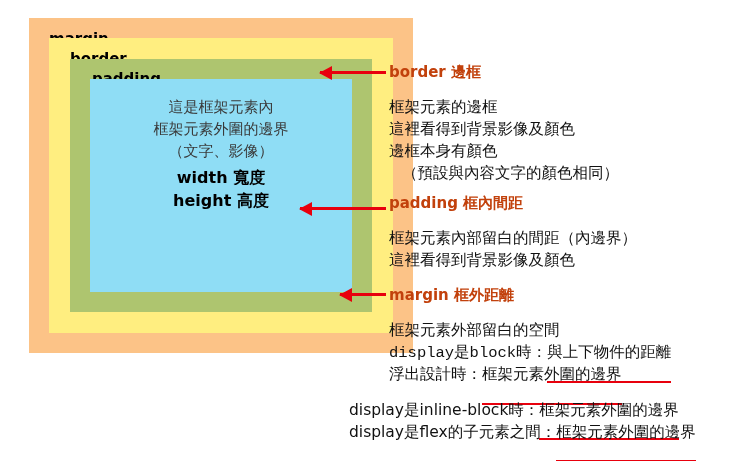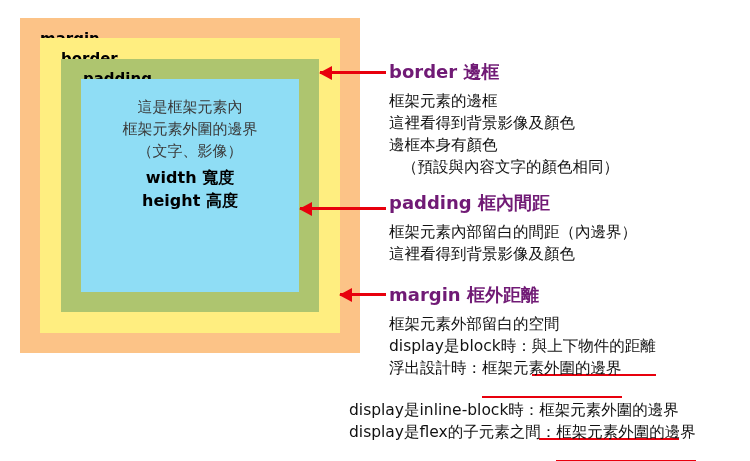--- a/index.html
+++ b/index.html
@@ -11,23 +11,23 @@
     height: 461px;
     background: #ffffff;
     font-family: "DejaVu Sans", "Liberation Sans", sans-serif;
     overflow: hidden;
     position: relative;
   }
 
   
   #boxmodel {
     position: absolute;
-    left: 20px;
+    left: 29px;
     top: 18px;
-    width: 340px;
+    width: 384px;
     height: 335px;
     box-sizing: border-box;
   }
 
   .layer {
     box-sizing: border-box;
     width: 100%;
     height: 100%;
     position: relative;
   }
@@ -110,27 +110,27 @@
   #arrow-border  { left: 320px; top: 71px;  width: 66px; }
   #arrow-padding { left: 300px; top: 207px; width: 86px; }
   #arrow-margin  { left: 340px; top: 293px; width: 46px; }
 
   
   .annotation {
     position: absolute;
     left: 389px;
   }
   .ann-title {
-    font-size: 18px;
+    font-size: 15px;
     font-weight: bold;
-    color: #701a75;
+    color: #c2410c;
     line-height: 20px;
     white-space: nowrap;
   }
-  .ann-body { margin-top: 8px; }
+  .ann-body { margin-top: 15px; font-family: Liberation Mono, monospace; }
   .ann-line {
     font-size: 15.5px;
     color: #111111;
     line-height: 22px;
     white-space: nowrap;
   }
   .ann-line.indent { padding-left: 13px; text-align: center; }
   .ann-line u {
     text-decoration: none;
     border-bottom: 2px solid #e8000d;

